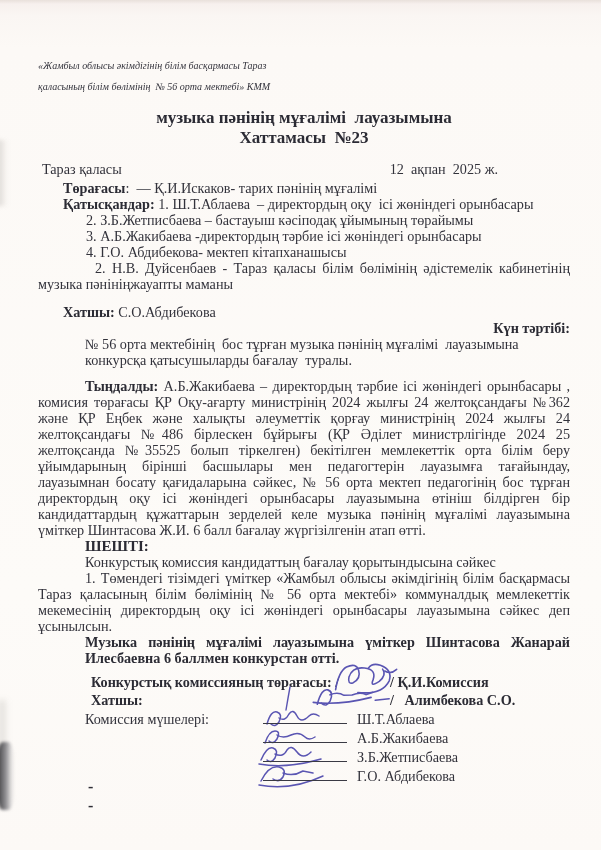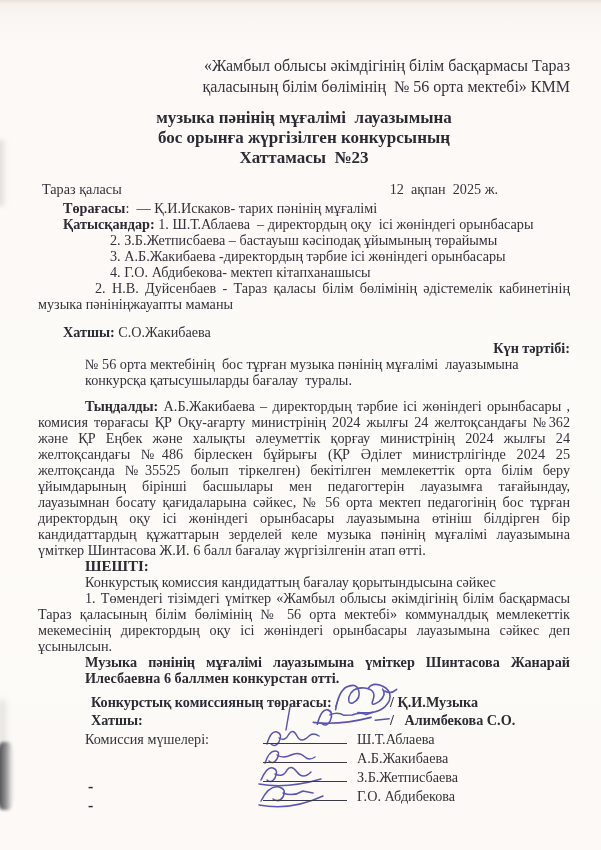--- a/index.html
+++ b/index.html
@@ -28,23 +28,23 @@
   .content { position:absolute; left:38px; right:31px; top:55px;
     font-size:14.2px; line-height:16px; }
 
   .b { font-weight:bold; color:#2b2b34; }
   .pw { white-space:pre-wrap; }
   .center { text-align:right; }
   .just { text-align:justify; }
   .ind25 { text-indent:25px; }
   .ti47 { text-indent:47px; }
   .ml47 { margin-left:47px; }
-  .ml57 { margin-left:72px; }
-
-  .org { font-size:16px; line-height:21px; text-align:right; }
+  .ml57 { margin-left:48px; }
+
+  .org { font-size:10px; line-height:21px; text-align:left;font-style:italic; }
   .doc-title { font-size:17px; line-height:20px; font-weight:bold; color:#2b2b34;
     text-align:center; margin-top:11px; }
   .meta-row { display:flex; justify-content:space-between; margin-top:13px;
     padding-left:4px; padding-right:72px; margin-bottom:3px; } .gap10 { margin-top:10px; } .gap12 { margin-top:12px; }
 
   
   .sig-block { margin-top:8px; position:relative; }
   .sig-row { position:relative; height:18px; margin-left:47px; font-weight:bold; color:#2b2b34; }
   .sig-row .sig-label { position:absolute; left:6px; white-space:nowrap; }
   .sig-row .sig-name { position:absolute; left:305px; white-space:pre-wrap; }
@@ -75,39 +75,38 @@
 
   <div class="content">
 
     <div class="org">
       <div class="pw">«Жамбыл облысы әкімдігінің білім басқармасы Тараз</div>
       <div class="pw">қаласының білім бөлімінің  № 56 орта мектебі» КММ</div>
     </div>
 
     <div class="doc-title">
       <div class="pw">музыка пәнінің мұғалімі  лауазымына</div>
-      <div class="pw">бос орынға жүргізілген конкурсының</div>
       <div class="pw">Хаттамасы  №23</div>
     </div>
 
     <div class="meta-row">
       <span class="pw">Тараз қаласы</span>
       <span class="pw">12  ақпан  2025 ж.</span>
     </div>
 
     <p class="ind25"><span class="b">Төрағасы</span><span class="pw">:  — Қ.И.Искаков- тарих пәнінің мұғалімі</span></p>
 
     <p class="ind25"><span class="b">Қатысқандар:</span><span class="pw"> 1. Ш.Т.Аблаева  – директордың оқу  ісі жөніндегі орынбасары</span></p>
     <p class="ml57 pw">2. З.Б.Жетписбаева – бастауыш кәсіподақ ұйымының төрайымы</p>
     <p class="ml57 pw">3. А.Б.Жакибаева -директордың тәрбие ісі жөніндегі орынбасары</p>
     <p class="ml57 pw">4. Г.О. Абдибекова- мектеп кітапханашысы</p>
 
     <p class="ti47 just" style="text-indent:57px">2. Н.В. Дуйсенбаев  - Тараз қаласы білім бөлімінің әдістемелік кабинетінің музыка пәнініңжауапты маманы</p>
 
-    <p class="ind25 gap12"><span class="b">Хатшы:</span> <span>С.О.Жакибаева</span></p>
+    <p class="ind25 gap12"><span class="b">Хатшы:</span> <span>С.О.Абдибекова</span></p>
 
     <p class="center b">Күн тәртібі:</p>
     <div class="ml47">
       <div class="pw">№ 56 орта мектебінің  бос тұрған музыка пәнінің мұғалімі  лауазымына</div>
       <div class="pw">конкурсқа қатысушыларды бағалау  туралы.</div>
     </div>
 
     <p class="ti47 just gap10"><span class="b">Тыңдалды:</span><span> А.Б.Жакибаева – директордың тәрбие ісі жөніндегі орынбасары , комисия төрағасы ҚР Оқу-ағарту министрінің 2024 жылғы 24 желтоқсандағы №362 және ҚР Еңбек және халықты әлеуметтік қорғау министрінің 2024 жылғы 24 желтоқсандағы №486 бірлескен бұйрығы (ҚР Әділет министрлігінде 2024 25 желтоқсанда №35525 болып тіркелген) бекітілген мемлекеттік орта білім беру ұйымдарының бірінші басшылары мен педагогтерін лауазымға тағайындау, лауазымнан босату қағидаларына сәйкес, № 56 орта мектеп педагогінің бос тұрған директордың оқу ісі жөніндегі орынбасары лауазымына өтініш білдірген бір кандидаттардың құжаттарын зерделей келе  музыка пәнінің мұғалімі лауазымына үміткер Шинтасова Ж.И. 6 балл  бағалау жүргізілгенін атап өтті.</span></p>
     <p class="ml47 b" style="font-size:15px">ШЕШТІ:</p>
 
@@ -119,21 +118,21 @@
 
       <div class="sig-row">
         <span class="sig-label">Конкурстық комиссияның төрағасы: /</span>
         <svg class="sig-ink sig-chair" width="74" height="38" viewBox="0 0 74 38">
           <g fill="none" stroke="#5a55b2" stroke-width="1.6" stroke-linecap="round">
             <path d="M6 30 Q10 12 18 8 Q28 4 30 12 Q32 20 24 24 Q18 26 20 18 Q24 8 36 10 Q48 12 44 22 Q40 30 50 24 Q58 18 54 12"></path>
             <path d="M28 34 Q52 38 60 24 Q64 13 52 8 Q44 5 40 10"></path>
             <path d="M56 14 Q62 18 68 13"></path>
           </g>
         </svg>
-        <span class="sig-name">/ Қ.И.Музыка</span>
+        <span class="sig-name">/ Қ.И.Комиссия</span>
       </div>
 
       <div class="sig-row">
         <span class="sig-label">Хатшы:</span>
         <svg class="sig-ink secr-descender" width="12" height="26" viewBox="0 0 12 26">
           <path d="M7 1 Q5 12 3 24" fill="none" stroke="#5a55b2" stroke-width="1.4" stroke-linecap="round"></path>
         </svg>
         <svg class="sig-ink sig-secr" width="88" height="28" viewBox="0 0 88 28">
           <g fill="none" stroke="#5a55b2" stroke-width="1.6" stroke-linecap="round">
             <path d="M8 22 Q13 6 19 8 Q25 10 21 19 Q17 26 12 21"></path>

